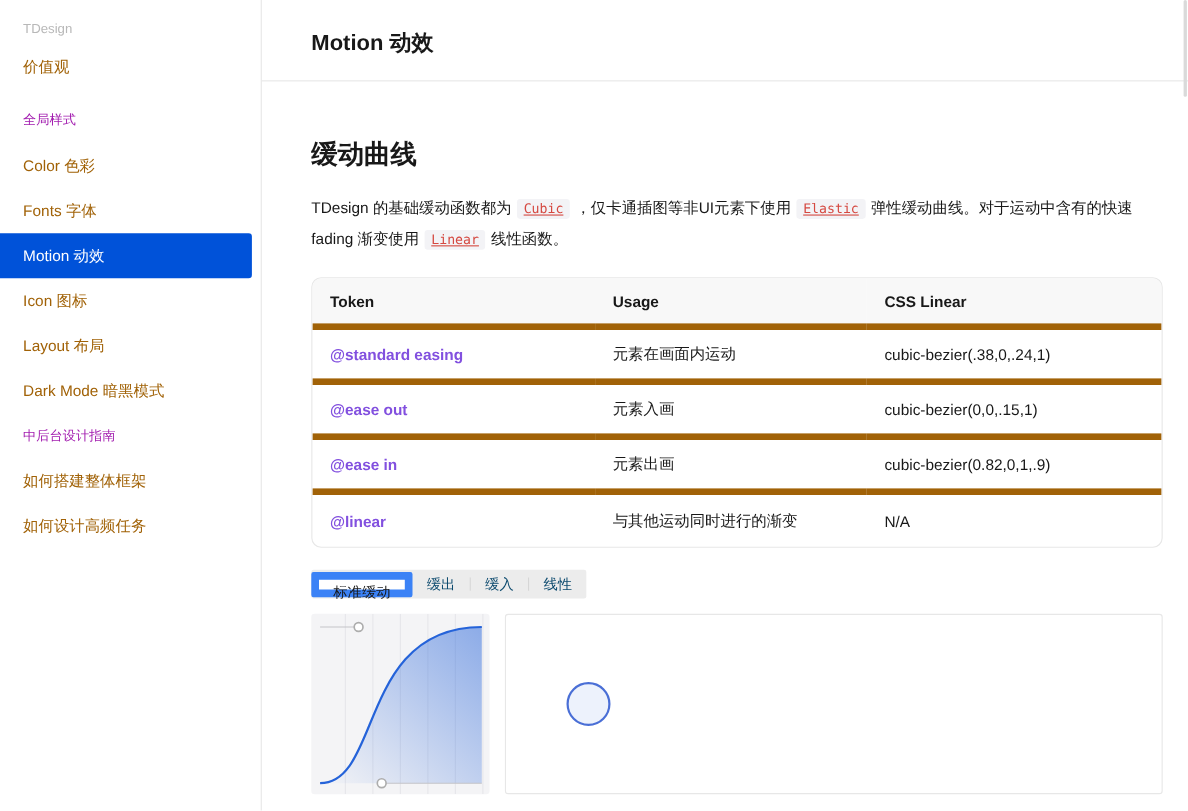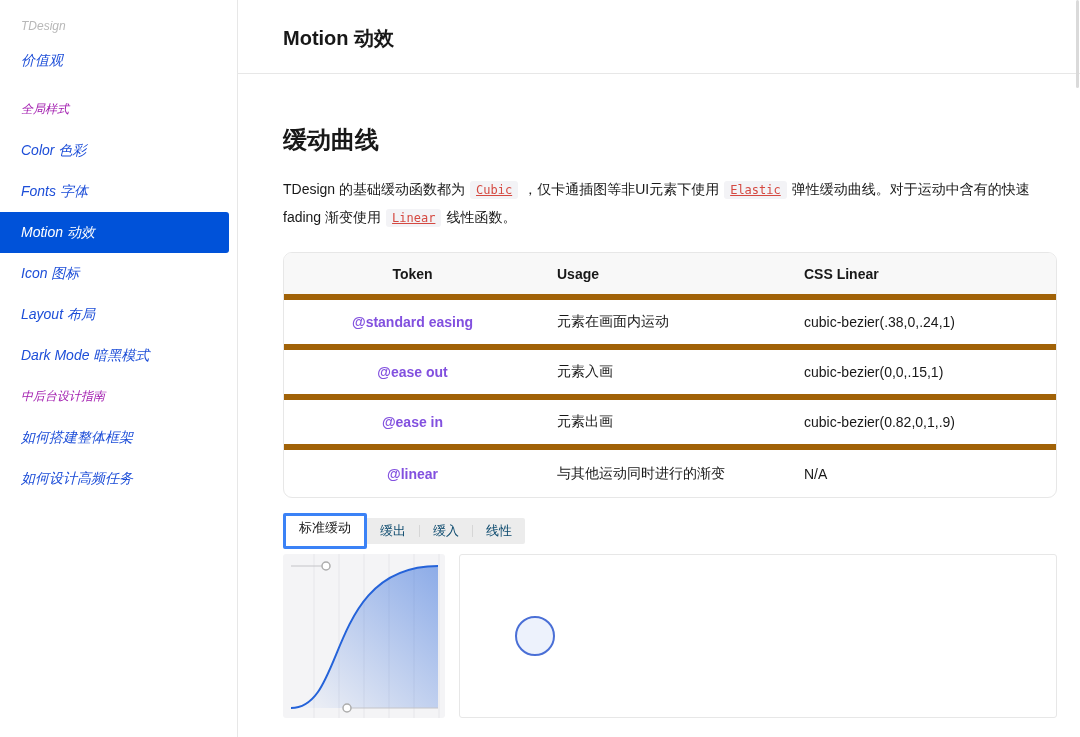--- a/index.html
+++ b/index.html
@@ -4,23 +4,23 @@
 <style>
   * { margin:0; padding:0; box-sizing:border-box; }
   html,body { width:1080px; height:737px; }
   body {
     font-family:"Liberation Sans","DejaVu Sans",sans-serif;
     color:#181818; background:#fff; overflow:hidden;
   }
   .app { display:flex; height:100%; position:relative; }
 
   
-  .sidebar { width:238px; flex:0 0 238px; border-right:1px solid #e7e7e7; padding-top:12px; background:#fff;font-style:italic; }
+  .sidebar { width:238px; flex:0 0 238px; border-right:1px solid #e7e7e7; padding-top:12px; background:#fff; }
   .side-logo { height:28px; line-height:28px; padding:0 21px; font-size:12px; color:#b8b8b8; }
-  .side-item { height:41px; line-height:41px; padding:0 21px; font-size:14px; color:#1d4ed8; cursor:pointer; white-space:nowrap; }
+  .side-item { height:41px; line-height:41px; padding:0 21px; font-size:14px; color:#a16207; cursor:pointer; white-space:nowrap; }
   .side-item.active { background:#0052d9; color:#fff; width:229px; border-radius:0 3px 3px 0; }
   .side-group { height:41px; line-height:41px; padding:0 21px; font-size:12px; color:#a21caf; white-space:nowrap; }
   .side-group.gap { margin-top:8px; }
 
   
   .main { flex:1; min-width:0; }
   .page-header { height:74px; border-bottom:1px solid #e7e7e7; padding:25px 45px 0; }
   .page-title { font-size:20px; font-weight:700; }
   .content { padding:50px 45px 0; }
   .section-title { font-size:24px; font-weight:700; margin-bottom:20px; }
@@ -30,28 +30,28 @@
     font-family:"DejaVu Sans Mono","Liberation Mono",monospace;
     font-size:12px; color:#d54941; background:#f3f3f6;
     border-radius:3px; padding:2px 6px; margin:0 5px;text-decoration:underline;
   }
 
   
   .table-wrap { width:774px; margin-top:20px; border:1px solid #e7e7e7; border-radius:9px; overflow:hidden; }
   table { width:100%; border-collapse:collapse; font-size:14px; }
   th { background:#f8f8f8; text-align:left; font-weight:700; height:44px; padding:0 16px; color:#181818; }
   td { height:50px; padding:0 16px; border-top:6px solid #a16207; color:#181818; }
-  th:nth-child(1), td:nth-child(1) { width:257px;text-align:center; }
+  th:nth-child(1), td:nth-child(1) { width:257px; }
   th:nth-child(2), td:nth-child(2) { width:247px; }
   .token-link { color:#8250df; font-weight:700; cursor:pointer; }
 
   
   .tabs { display:inline-flex; align-items:center; background:#ececec; margin-top:20px; height:26px; border-radius:2px; }
   .tab { padding:0 13px; font-size:13px; line-height:24px; color:#0c4a6e; cursor:pointer; white-space:nowrap; }
-  .tab.active { background:#fff; color:#181818; border:3px solid #3b82f6; border-radius:2px; height:36px; line-height:24px; }
+  .tab.active { background:#fff; color:#181818; border:7px solid #3b82f6; border-radius:2px; height:23px; line-height:24px; }
   .tab-sep { width:1px; height:12px; background:#d6d6d6; }
 
   
   .demo { display:flex; gap:14px; margin-top:10px; width:774px; }
   .curve-panel { width:162px; height:164px; flex:0 0 162px; background:#f4f4f6; border-radius:3px; overflow:hidden; }
   .stage-panel { flex:1; height:164px; border:1px solid #e7e7e7; border-radius:3px; position:relative; background:#fff; }
   .ball {
     position:absolute; left:55px; top:50%; margin-top:-20px;
     width:40px; height:40px; border-radius:50%;
     border:2px solid #4a6fd6; background:#edf2fc;

